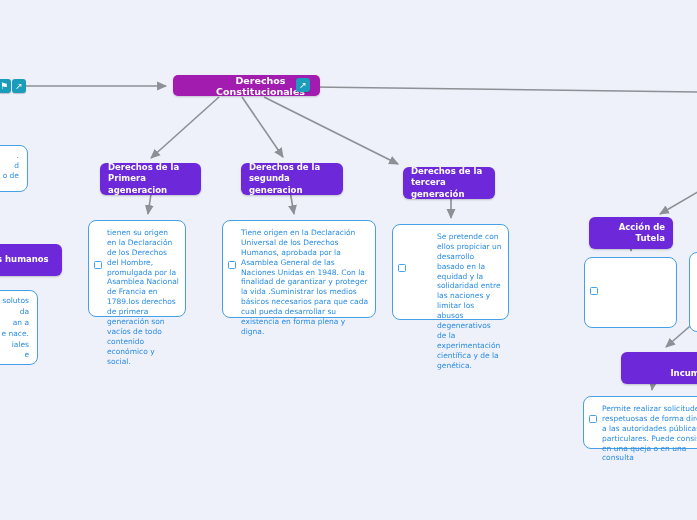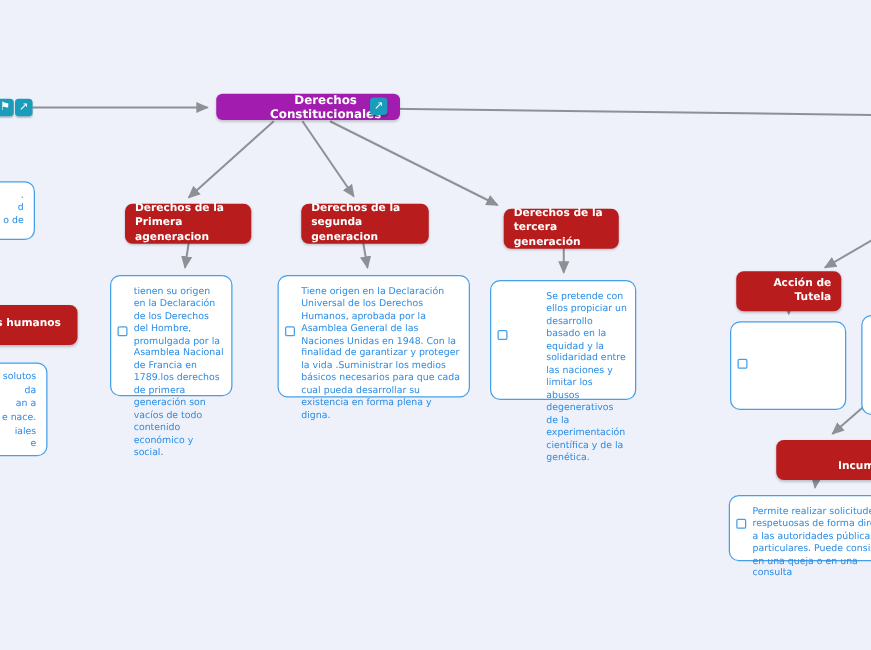--- a/index.html
+++ b/index.html
@@ -19,21 +19,21 @@
     box-shadow:0 1px 2px rgba(0,0,0,.18);cursor:pointer;text-align:center;padding-left:28px;
   }
   
   .chip{
     background:#1a9cba;color:#fff;border-radius:3px;width:14px;height:14px;
     display:flex;align-items:center;justify-content:center;font-size:9px;
     box-shadow:0 1px 1px rgba(0,0,0,.2);cursor:pointer;
   }
   
   .node-indigo{
-    background:#b91c1c;color:#fff;font-weight:bold;font-size:8.5px;line-height:1.3;
+    background:#6d28d9;color:#fff;font-weight:bold;font-size:8.5px;line-height:1.3;
     border-radius:6px;display:flex;align-items:center;
     padding:16px 8px;box-sizing:border-box;box-shadow:0 1px 2px rgba(0,0,0,.2);
     cursor:pointer;
   }
   .node-indigo.center{justify-content:center;text-align:right;}
   
   .note{
     background:#fff;border:1.5px solid #45a0e8;border-radius:8px;
     color:#2b8de6;font-size:7.5px;line-height:1.32;
     padding:7px 6px 6px 18px;box-sizing:border-box;cursor:pointer;

